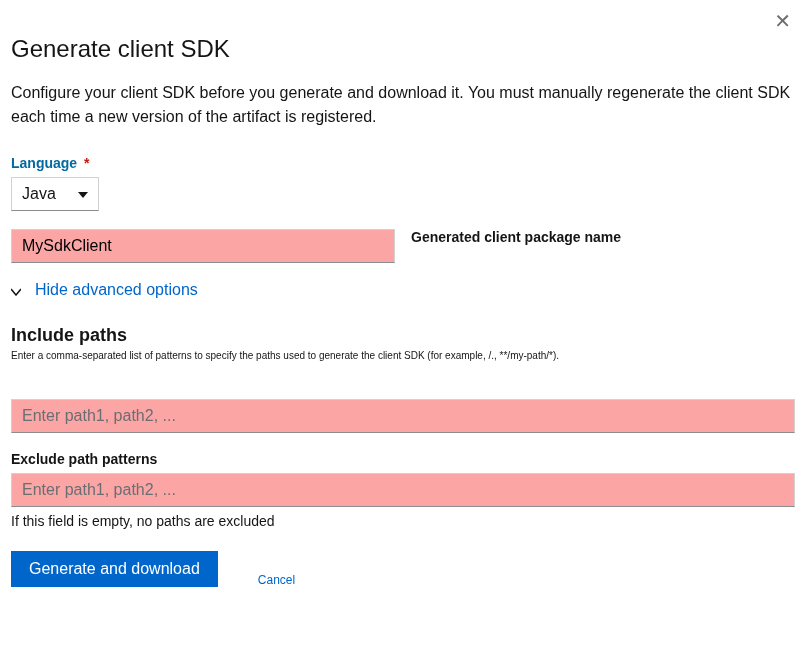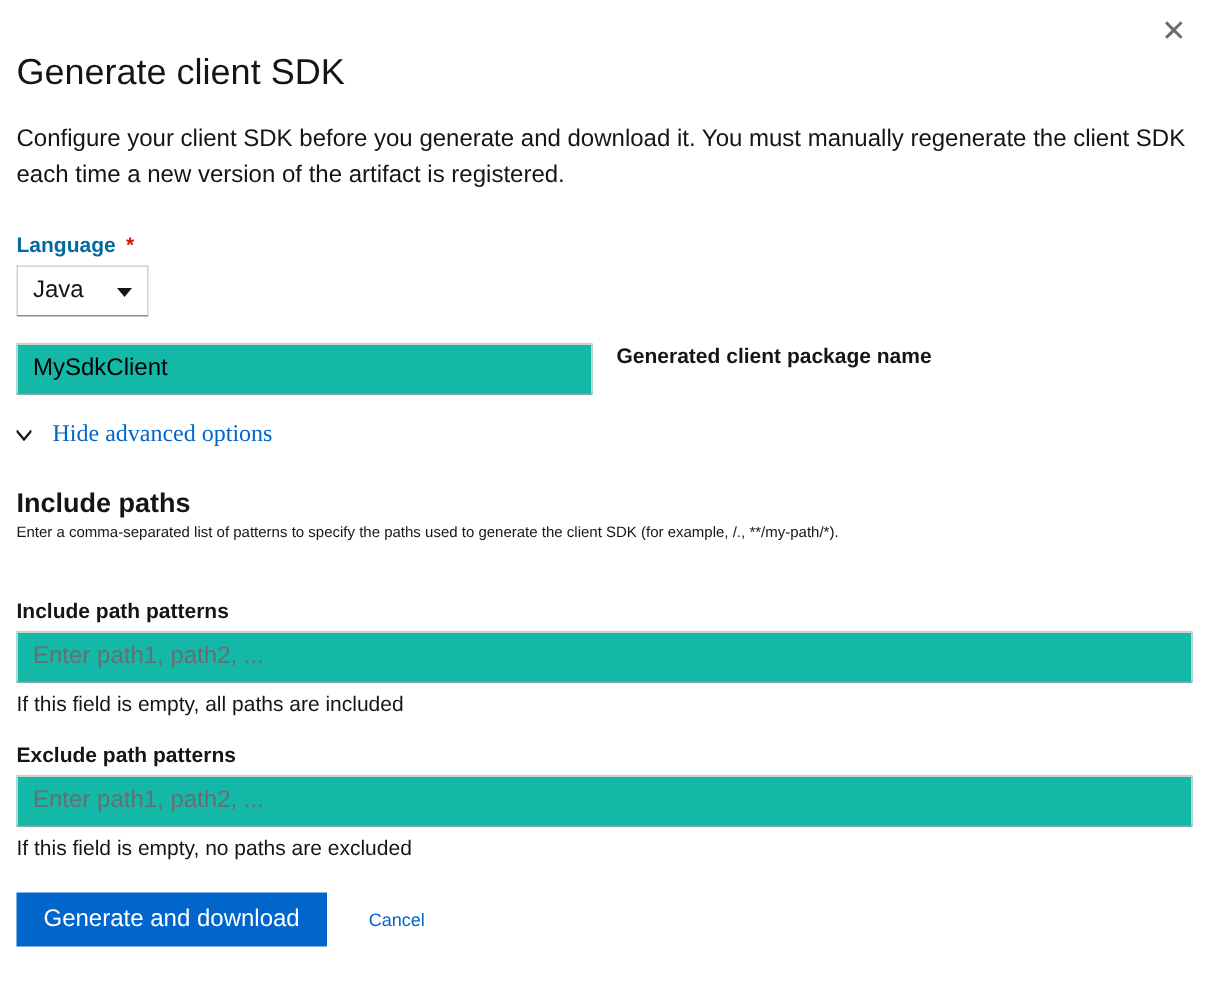--- a/index.html
+++ b/index.html
@@ -80,31 +80,30 @@
       display: inline-block;
     }
     .text-input {
       width: 100%;
       border: 1px solid #d2d2d2;
       border-bottom: 1px solid #8a8d90;
       padding: 7px 10px;
       font-size: 16px;
       font-family: inherit;
       outline: none;
-      background: #14b8a6;
+      background: #fca5a5;
     }
     .text-input::placeholder {
       color: #6a6e73;
     }
     .toggle-row {
       display: flex;
       align-items: flex-end;
       margin-bottom: 26px;
       cursor: pointer;
-      font-family: Liberation Serif, serif;
     }
     .toggle-link {
       color: #0066cc;
       font-size: 16px;
       margin-left: 14px;
     }
     .chev {
       display: inline-block;
     }
     .section-heading {
@@ -116,22 +115,22 @@
       font-size: 10px;
       margin-bottom: 38px;
     }
     .helper {
       font-size: 14px;
       margin-top: 6px;
       margin-bottom: 16px;
     }
     .footer {
       display: flex;
-      align-items: center;
-      gap: 28px;
+      align-items: flex-end;
+      gap: 40px;
       margin-top: 22px;
     }
     .btn-primary {
       background: #0066cc;
       color: #fff;
       border: none;
       font-size: 16px;
       padding: 9px 18px;
       cursor: pointer;
       font-family: inherit;
@@ -185,23 +184,21 @@
         <path d="M0 1 L5 7 L10 1" fill="none" stroke="#151515" stroke-width="1.5"></path>
       </svg>
   </span>
   <span class="toggle-link">Hide advanced options</span>
 </div>
 
 <h2 class="section-heading">Include paths</h2>
 <p class="section-desc">Enter a comma-separated list of patterns to specify the paths used to generate the client SDK (for example, /., **/my-path/*).</p>
 
 <div class="field-group">
-  <label class="label">Include path patterns</label>
   <input class="text-input" type="text" placeholder="Enter path1, path2, ..." style="">
-  <p class="helper">If this field is empty, all paths are included</p>
 </div>
 
 <div class="field-group">
   <label class="label">Exclude path patterns</label>
   <input class="text-input" type="text" placeholder="Enter path1, path2, ..." style="">
   <p class="helper">If this field is empty, no paths are excluded</p>
 </div>
 
 <div class="footer">
   <button class="btn-primary">Generate and download</button>

